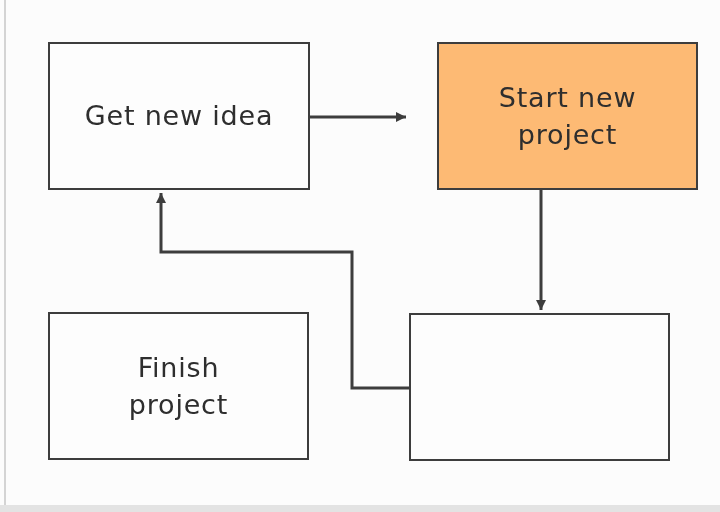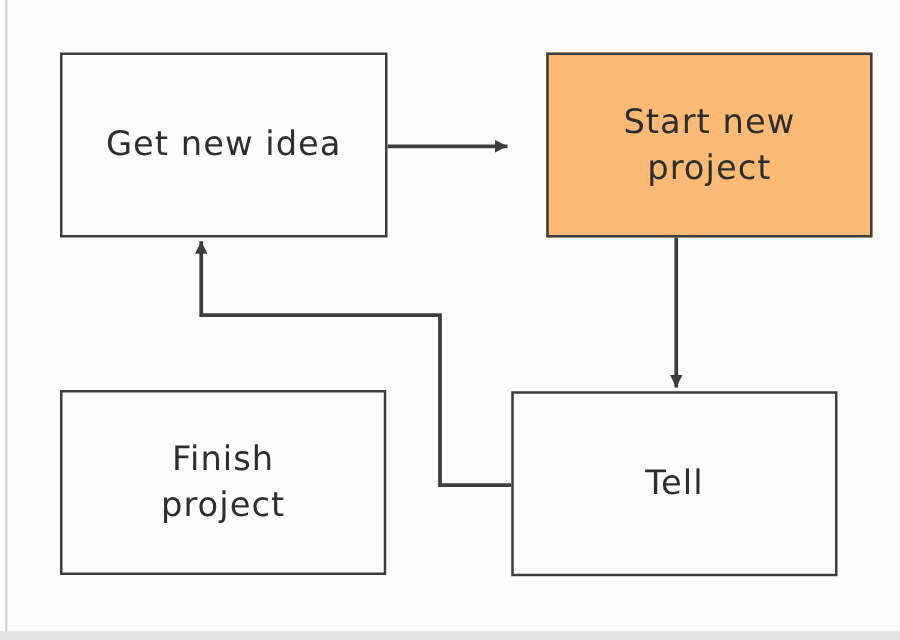--- a/index.html
+++ b/index.html
@@ -71,15 +71,14 @@
     </div>
     <div class="node" style="left: 409px; top: 42px; width: 261px; height: 148px; border-color: rgb(61, 61, 61); background: #fdba74; color: rgb(46, 46, 46); margin-left: 28px;">
       <div>Start new</div>
       <div>project</div>
     </div>
     <div class="node" style="left: 48px; top: 312px; width: 261px; height: 148px; border-color: rgb(61, 61, 61); background: rgb(253, 253, 253); color: rgb(46, 46, 46);">
       <div>Finish</div>
       <div>project</div>
     </div>
     <div class="node" style="left: 409px; top: 313px; width: 261px; height: 148px; border-color: rgb(61, 61, 61); background: rgb(253, 253, 253); color: rgb(46, 46, 46);">
-      <div>Tell</div>
     </div>
   </div>
 
 </body></html>

